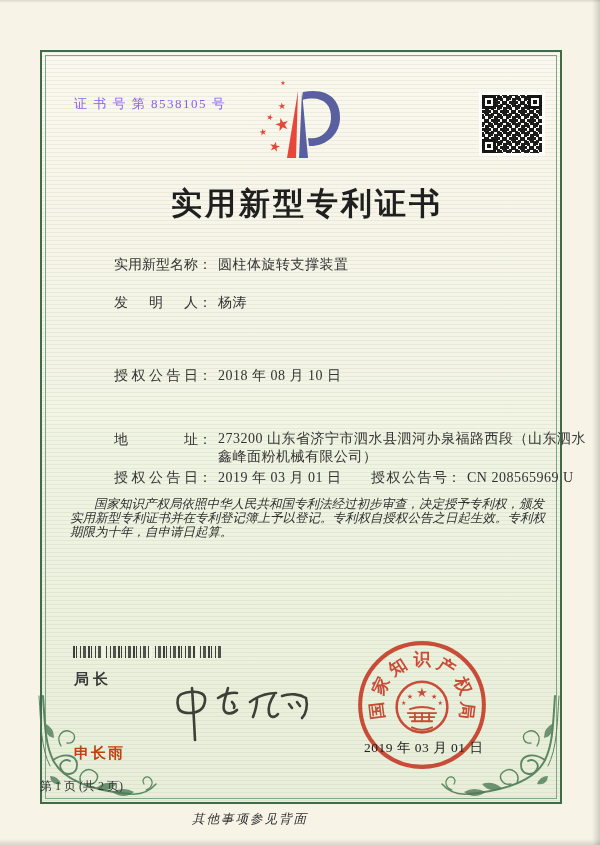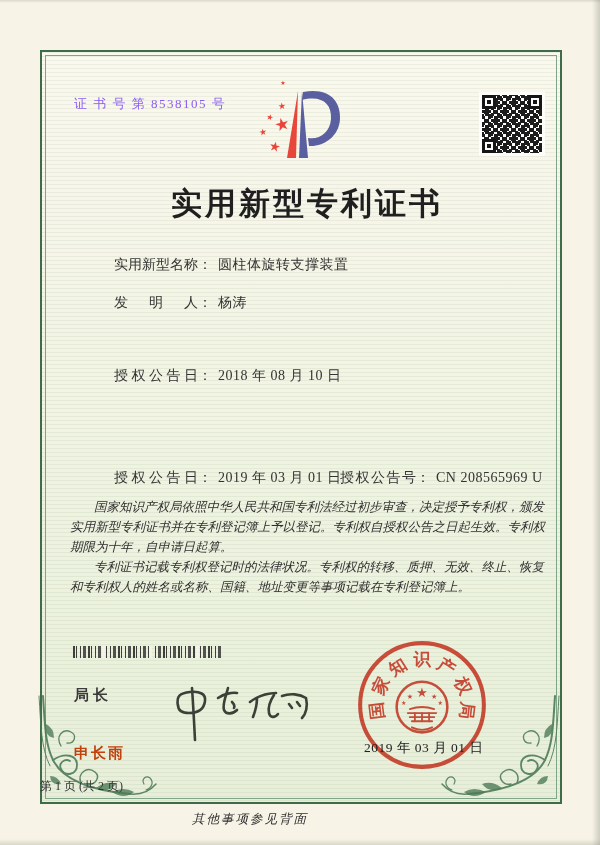--- a/index.html
+++ b/index.html
@@ -31,35 +31,35 @@
           repeating-conic-gradient(#1c1c1c 0% 25%,rgba(0,0,0,0) 0% 50%) 0px 0px/6px 6px,
           repeating-conic-gradient(#1c1c1c 0% 25%,rgba(0,0,0,0) 0% 50%) 2px 1px/9px 9px;}
   .finder{position:absolute;width:14px;height:14px;border:3px solid #161616;background:#fdfdfa;box-sizing:border-box;}
   .finder::after{content:"";position:absolute;left:2px;top:2px;width:4px;height:4px;background:#161616;}
   .finder.tl{left:3px;top:3px;} .finder.tr{right:3px;top:3px;} .finder.bl{left:3px;bottom:3px;}
   .title{position:absolute;left:48px;top:183px;width:518px;text-align:center;
         font-size:31px;font-weight:600;letter-spacing:3px;color:#1f1f1f;}
   
   .row{position:absolute;left:74px;font-size:14px;line-height:20px;color:#333;white-space:nowrap;margin-left:40px;}
   .lbl{display:inline-block;width:84px;text-align:justify;text-align-last:justify;vertical-align:top;}
-  .lbl.w2{width:76px;}
+  .lbl.w2{width:76px;padding-left:31px;}
   .colon{display:inline-block;vertical-align:top;}
   .val{display:inline-block;margin-left:6px;vertical-align:top;letter-spacing:0.5px;}
   .val.wrap{white-space:normal;width:378px;line-height:18px;}
   .pair2{position:absolute;left:226px;top:0;}
   
-  .body-text{position:absolute;left:70px;top:497px;width:478px;font-size:12.5px;line-height:20px;
+  .body-text{position:absolute;left:70px;top:497px;width:478px;font-size:12.5px;line-height:14px;
         font-style:italic;color:#2f2f2f;}
   .body-text p{margin:0;text-indent:24px;}
   
   .barcode{position:absolute;left:73px;top:646px;width:150px;height:12px;opacity:.85;
         background:
           repeating-linear-gradient(90deg,rgba(0,0,0,0) 0 29px,#f4f3e7 29px 32px,rgba(0,0,0,0) 32px 47px),
           repeating-linear-gradient(90deg,#222 0 2px,rgba(0,0,0,0) 2px 3px,#222 3px 4px,rgba(0,0,0,0) 4px 7px,#222 7px 8px,rgba(0,0,0,0) 8px 10px,#383838 10px 13px,rgba(0,0,0,0) 13px 15px);}
-  .sig-title{position:absolute;left:74px;top:686px;font-size:15px;font-weight:700;letter-spacing:4px;
+  .sig-title{position:absolute;left:74px;top:670px;font-size:15px;font-weight:700;letter-spacing:4px;
         font-family:Liberation Sans, sans-serif;color:#3b3b3b;}
   .sig-name{position:absolute;left:74px;top:712px;font-size:15px;font-weight:700;letter-spacing:2px;
         font-family:"Liberation Sans","DejaVu Sans",sans-serif;color:#c2410c;margin-top:32px;}
   .signature{position:absolute;left:156px;top:660px;width:165px;height:90px;}
   .seal{position:absolute;left:351px;top:634px;width:142px;height:142px;opacity:.88;mix-blend-mode:multiply;}
   .seal-date{position:absolute;left:364px;top:739px;font-size:13.5px;color:#222;letter-spacing:0.5px;}
   .page-num{position:absolute;left:40px;top:778px;width:518px;text-align:left;font-size:12px;color:#333;}
   .back-note{position:absolute;left:0;top:811px;width:500px;text-align:center;font-size:12.5px;
         font-style:italic;color:#2f2f2f;letter-spacing:2px;}
 </style>
@@ -134,28 +134,30 @@
 
   <div class="row" style="top:255px">
     <span class="lbl">实用新型名称</span><span class="colon">：</span><span class="val">圆柱体旋转支撑装置</span>
   </div>
   <div class="row" style="top:293px">
     <span class="lbl">发明人</span><span class="colon">：</span><span class="val">杨涛</span>
   </div>
   <div class="row" style="top:366px">
     <span class="lbl">授权公告日</span><span class="colon">：</span><span class="val">2018 年 08 月 10 日</span>
   </div>
+  <div class="row" style="top:430px">
+    <span class="lbl">地址</span><span class="colon">：</span><span class="val wrap">273200 山东省济宁市泗水县泗河办泉福路西段（山东泗水鑫峰面粉机械有限公司）</span>
+  </div>
   <div class="row" style="top:468px">
     <span class="lbl">授权公告日</span><span class="colon">：</span><span class="val">2019 年 03 月 01 日</span>
     <span class="pair2"><span class="lbl w2">授权公告号</span><span class="colon">：</span><span class="val">CN 208565969 U</span></span>
   </div>
 
   <div class="body-text">
     <p>国家知识产权局依照中华人民共和国专利法经过初步审查，决定授予专利权，颁发实用新型专利证书并在专利登记簿上予以登记。专利权自授权公告之日起生效。专利权期限为十年，自申请日起算。</p>
-    <p>专利证书记载专利权登记时的法律状况。专利权的转移、质押、无效、终止、恢复和专利权人的姓名或名称、国籍、地址变更等事项记载在专利登记簿上。</p>
   </div>
 
   <div class="barcode"></div>
 
   <div class="sig-title">局长</div>
   <div class="sig-name">申长雨</div>
 
   <svg class="signature" viewBox="0 0 165 90">
     <g fill="none" stroke="#3c4138" stroke-width="2.6" stroke-linecap="round">
       <path d="M22 46 C20 36 24 33 34 32 C44 31 50 34 49 41 C48 49 42 53 33 53 C25 53 22 50 22 45"></path>

